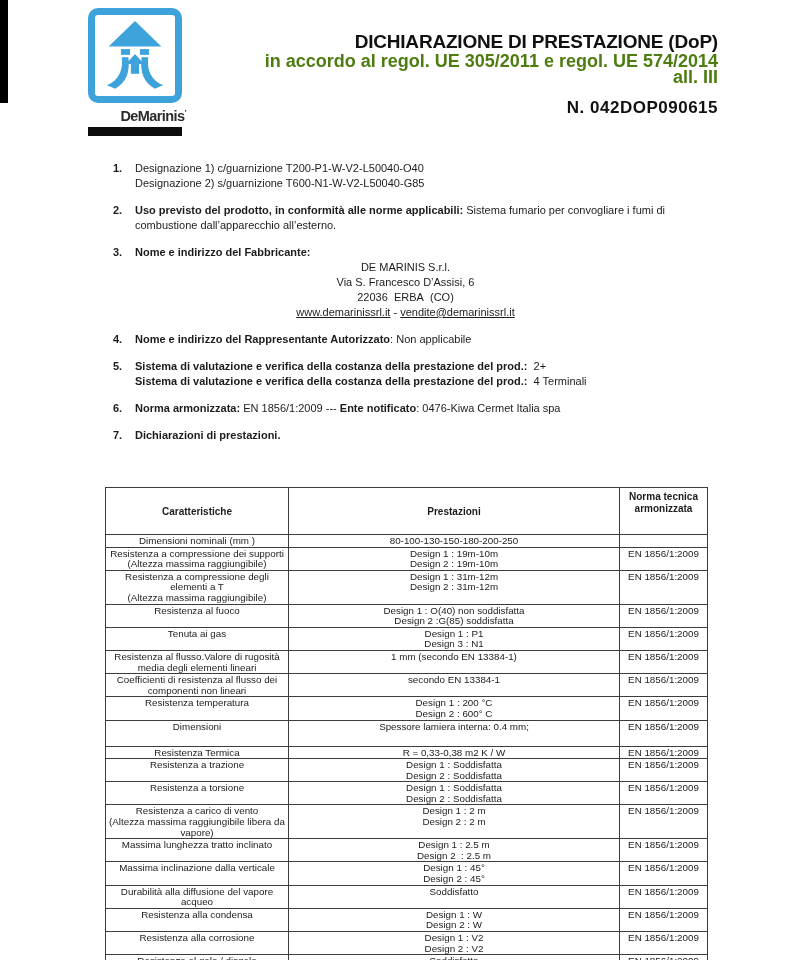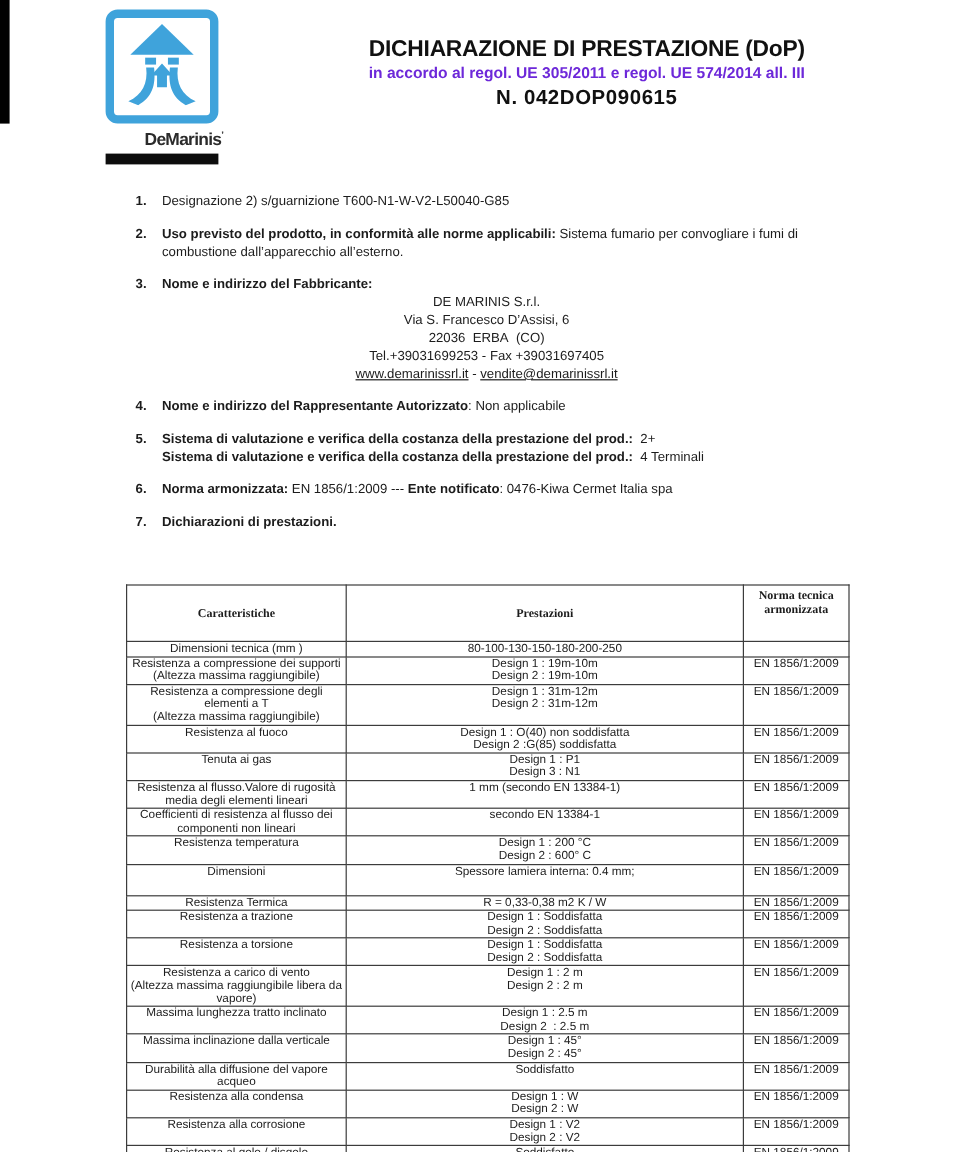--- a/index.html
+++ b/index.html
@@ -19,43 +19,43 @@
     width:94px;height:95px;box-sizing:border-box;border:7px solid #3fa3db;
     border-radius:10px;display:flex;align-items:center;justify-content:center;background:#fff;
   }
   .brand{
     width:98px;text-align:right;font-weight:bold;font-size:14.5px;letter-spacing:-0.6px;
     color:#2b2b2b;margin-top:2px;line-height:15px;
   }
   .bar{width:94px;height:9px;background:#0d0d0d;margin-top:3px;}
 
   
-  .title-block{position:absolute;left:260px;top:31px;width:458px;text-align:center;}
+  .title-block{position:absolute;left:260px;top:31px;width:458px;text-align:right;}
   .doc-title{font-weight:bold;font-size:19px;line-height:22px;letter-spacing:-0.2px;color:#111;}
-  .doc-subtitle{font-weight:bold;font-size:13px;line-height:16px;color:#6d28d9;}
-  .doc-number{font-weight:bold;font-size:17px;line-height:21px;margin-top:2px;letter-spacing:0.5px;color:#111;}
+  .doc-subtitle{font-weight:bold;font-size:18px;line-height:16px;color:#4d7c0f;}
+  .doc-number{font-weight:bold;font-size:17px;line-height:21px;margin-top:12px;letter-spacing:0.5px;color:#111;}
 
   
   .items{position:absolute;left:113px;top:161px;width:585px;font-size:11px;line-height:15px;}
   .item{display:flex;margin-bottom:12px;}
   .item .num{width:22px;flex:0 0 22px;font-weight:bold;}
   .item .body{flex:1;}
   .para.center{text-align:center;padding-right:22px;}
 
   
   .table-wrap{position:absolute;left:105px;top:487px;width:602px;}
   table.perf{border-collapse:collapse;table-layout:fixed;width:602px;font-size:9.8px;color:#1c1c1c;}
   table.perf col.c1{width:183px;}
   table.perf col.c2{width:331px;}
   table.perf col.c3{width:88px;}
   table.perf th,table.perf td{
     border:1px solid #3c3c3c;text-align:center;vertical-align:top;
     padding:1px 2px 0 2px;line-height:10.6px;overflow:hidden;
   }
-  table.perf th{font-weight:bold;height:43px;vertical-align:middle;font-size:10px;line-height:12px;font-family:Liberation Serif, serif;}
+  table.perf th{font-weight:bold;height:43px;vertical-align:middle;font-size:10px;line-height:12px;}
   table.perf th.norma-h{vertical-align:top;padding-top:3px;}
   table.perf td.tallpad{height:24px;}
 </style>
 </head>
 <body>
 
 <div class="artifact"></div>
 
 <div class="logo-block">
   <div class="logo-frame">
@@ -79,37 +79,37 @@
 <div class="title-block">
   <div class="doc-title">DICHIARAZIONE DI PRESTAZIONE (DoP)</div>
   <div class="doc-subtitle">in accordo al regol. UE 305/2011 e regol. UE 574/2014 all. III</div>
   <div class="doc-number">N. 042DOP090615</div>
 </div>
 
 <div class="items">
     <div class="item">
       <div class="num">1.</div>
       <div class="body">
+        <div class="para"><span>Designazione 1) c/guarnizione T200-P1-W-V2-L50040-O40</span></div>
         <div class="para"><span>Designazione 2) s/guarnizione T600-N1-W-V2-L50040-G85</span></div>
       </div>
     </div>
     <div class="item">
       <div class="num">2.</div>
       <div class="body">
         <div class="para"><span class="b">Uso previsto del prodotto, in conformità alle norme applicabili:</span><span> Sistema fumario per convogliare i fumi di combustione dall’apparecchio all’esterno.</span></div>
       </div>
     </div>
     <div class="item">
       <div class="num">3.</div>
       <div class="body">
         <div class="para"><span class="b">Nome e indirizzo del Fabbricante:</span></div>
         <div class="para center"><span>DE MARINIS S.r.l.</span></div>
         <div class="para center"><span>Via S. Francesco D’Assisi, 6</span></div>
         <div class="para center"><span>22036&nbsp; ERBA&nbsp; (CO)</span></div>
-        <div class="para center"><span>Tel.+39031699253 - Fax +39031697405</span></div>
         <div class="para center"><span class="link">www.demarinissrl.it</span><span> - </span><span class="link">vendite@demarinissrl.it</span></div>
       </div>
     </div>
     <div class="item">
       <div class="num">4.</div>
       <div class="body">
         <div class="para"><span class="b">Nome e indirizzo del Rappresentante Autorizzato</span><span>: Non applicabile</span></div>
       </div>
     </div>
     <div class="item">
@@ -143,21 +143,21 @@
     <thead>
       <tr>
         <th>Caratteristiche</th>
         <th>Prestazioni</th>
         <th class="norma-h">Norma tecnica armonizzata</th>
       </tr>
     </thead>
     <tbody>
         <tr>
           <td>
-            <div>Dimensioni tecnica (mm )</div>
+            <div>Dimensioni nominali (mm )</div>
           </td>
           <td>
             <div>80-100-130-150-180-200-250</div>
           </td>
           <td>
             <div></div>
           </td>
         </tr>
         <tr>
           <td>

